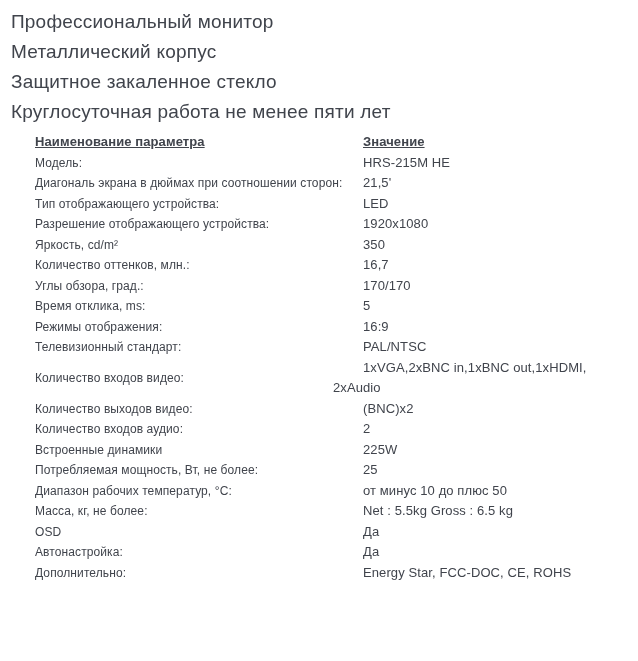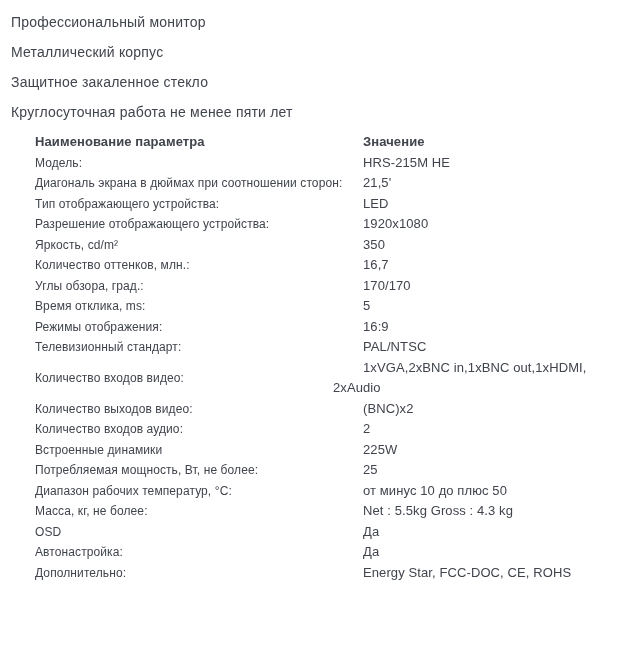--- a/index.html
+++ b/index.html
@@ -12,21 +12,21 @@
     height: 661px;
     font-family: "Liberation Sans", sans-serif;
     color: #40444c;
     overflow: hidden;
   }
   .features {
     padding: 7px 0 0 11px;
   }
   .features p {
     margin: 0;
-    font-size: 14px;
+    font-size: 19px;
     line-height: 30px;
     letter-spacing: 0.2px;
     white-space: nowrap;
   }
   .spec-table {
     display: table;
     margin: 5px 0 0 35px;
     border-collapse: collapse;
   }
   .spec-row {
@@ -47,20 +47,21 @@
   .value {
     width: 260px;
     max-width: 260px;
     font-size: 13px;
     text-indent: 30px;
     letter-spacing: 0.1px;
   }
   .spec-row.header .cell {
     font-weight: bold;
     font-size: 13px;
+    text-decoration: underline;
   }
 </style>
 </head>
 <body>
 
 <div class="features">
   <p>Профессиональный монитор</p>
   <p>Металлический корпус</p>
   <p>Защитное закаленное стекло</p>
   <p>Круглосуточная работа не менее пяти лет</p>
@@ -131,21 +132,21 @@
   <div class="spec-row">
     <div class="cell param">Потребляемая мощность, Вт, не более:</div>
     <div class="cell value">25</div>
   </div>
   <div class="spec-row">
     <div class="cell param">Диапазон рабочих температур, °С:</div>
     <div class="cell value">от минус 10 до плюс 50</div>
   </div>
   <div class="spec-row">
     <div class="cell param">Масса, кг, не более:</div>
-    <div class="cell value">Net : 5.5kg Gross : 4.3 kg</div>
+    <div class="cell value">Net : 5.5kg Gross : 6.5 kg</div>
   </div>
   <div class="spec-row">
     <div class="cell param">OSD</div>
     <div class="cell value">Да</div>
   </div>
   <div class="spec-row">
     <div class="cell param">Автонастройка:</div>
     <div class="cell value">Да</div>
   </div>
   <div class="spec-row">

